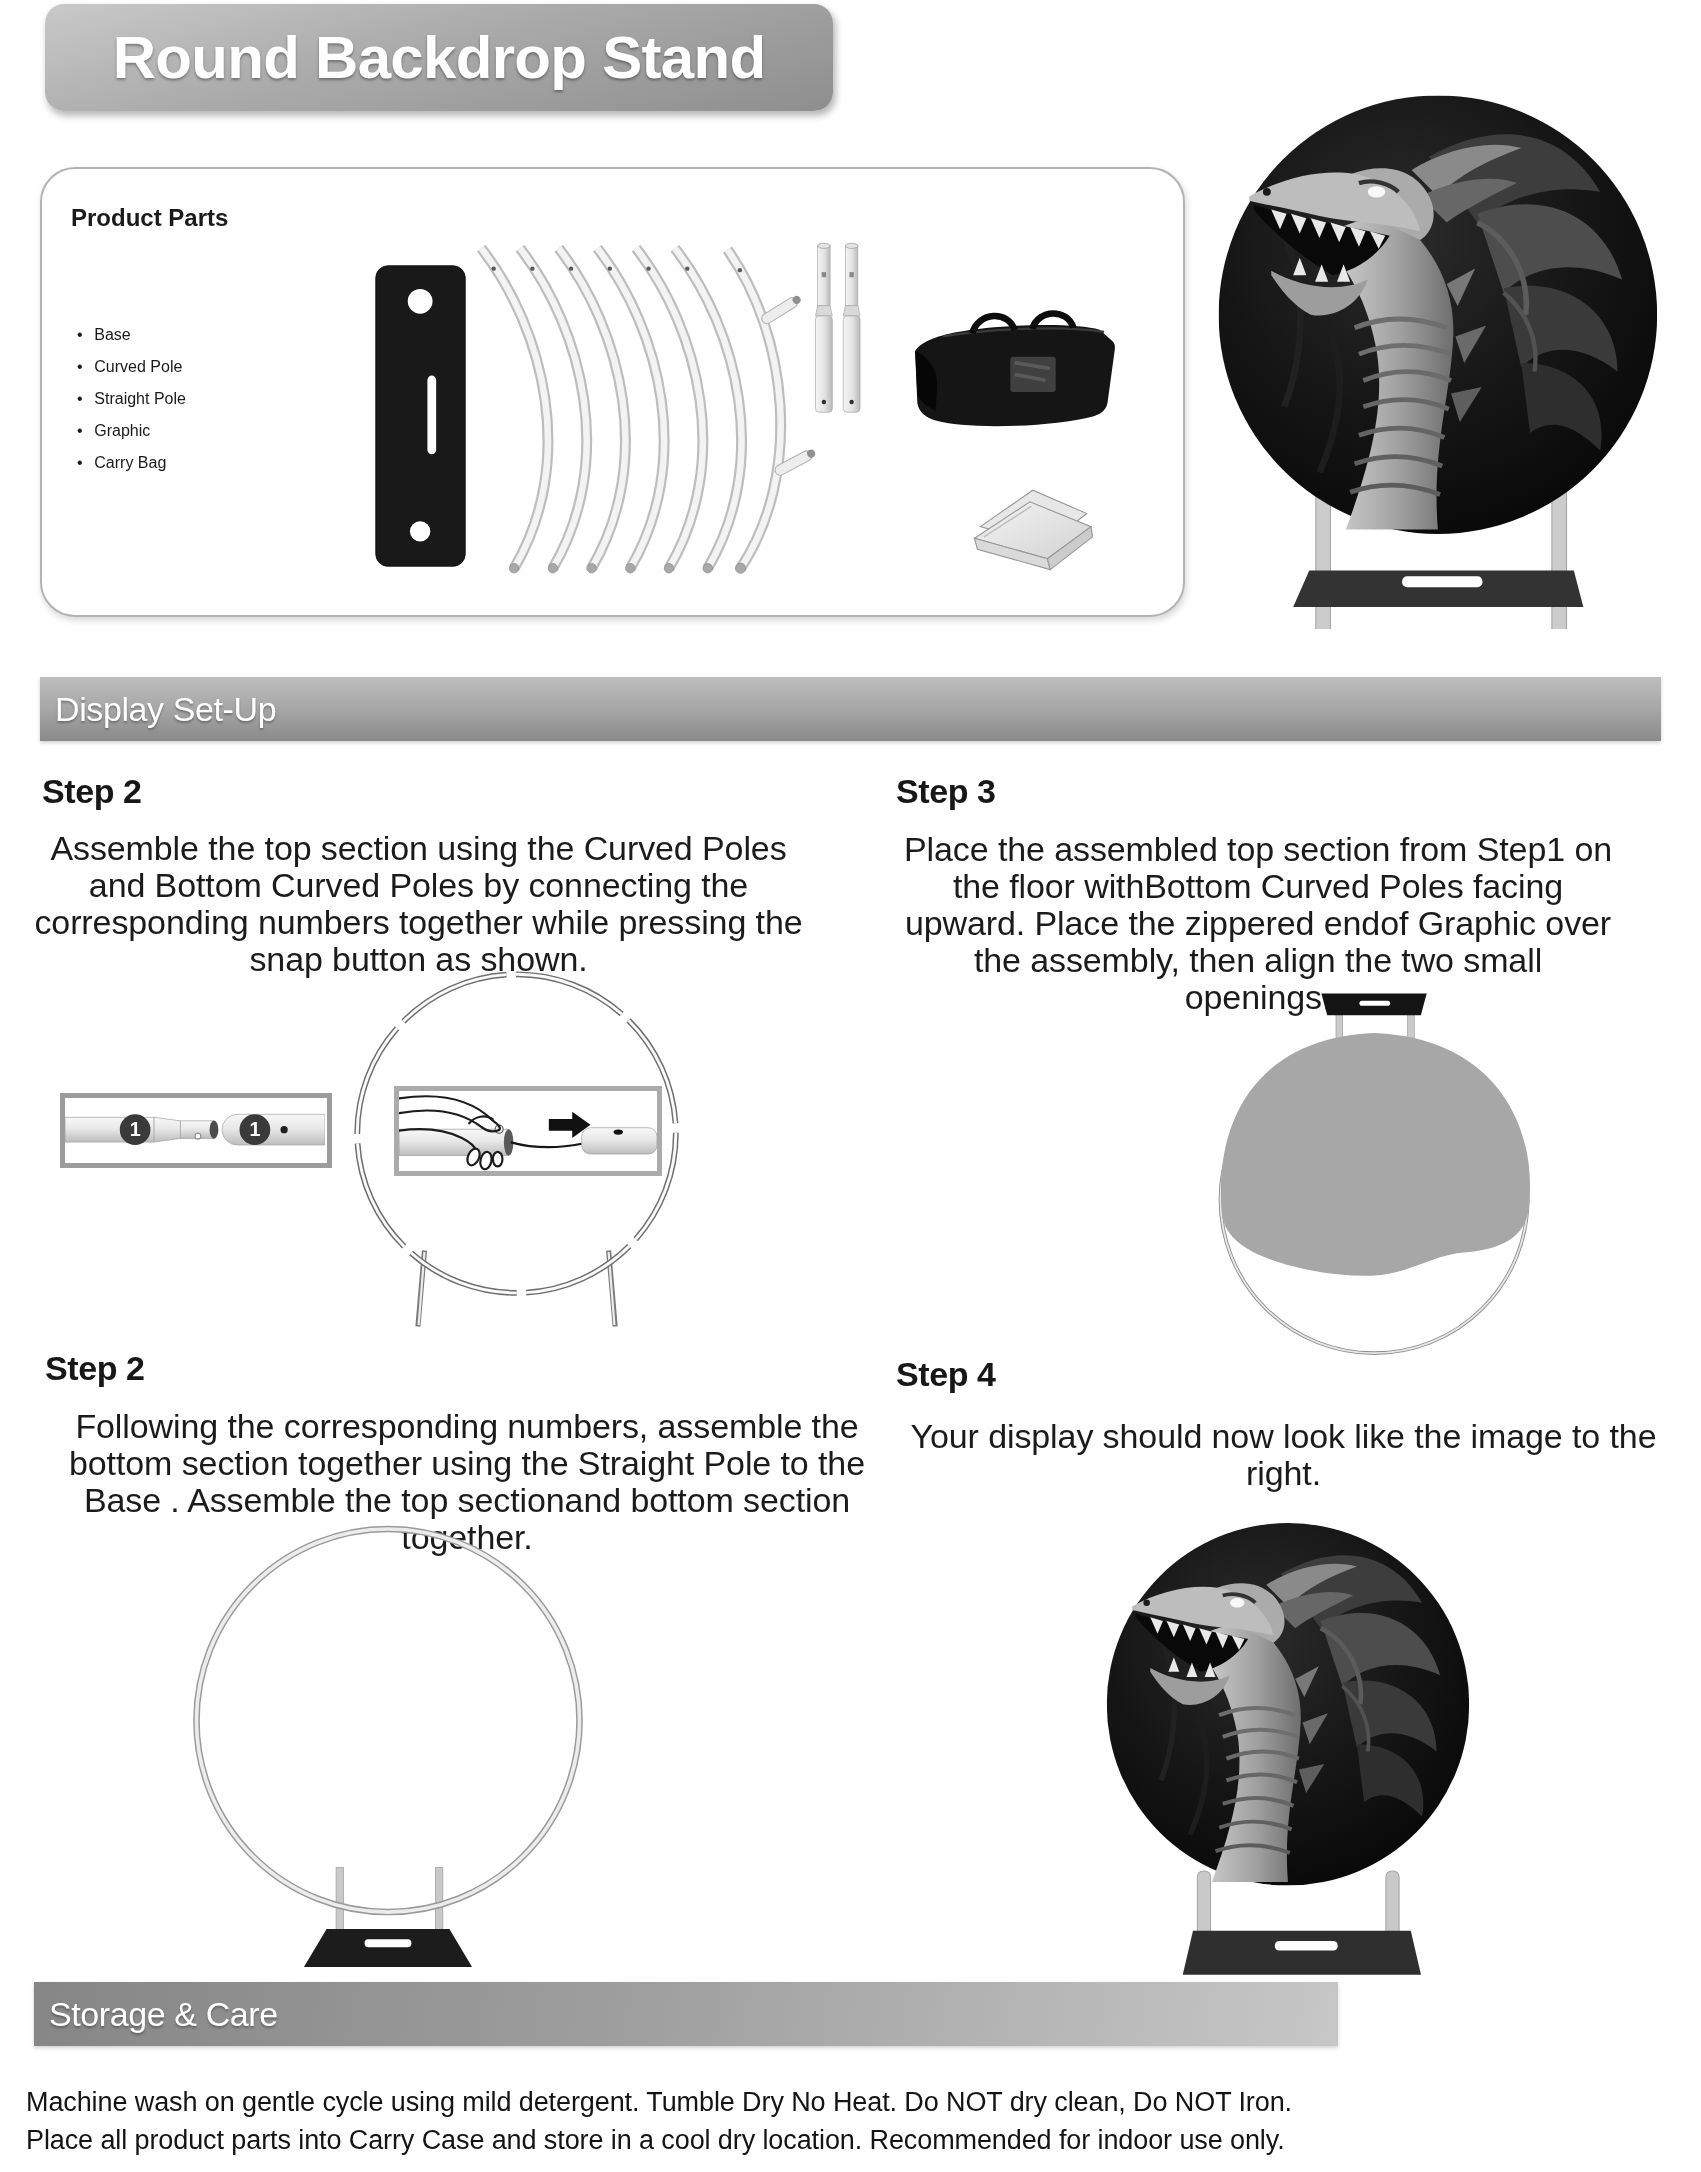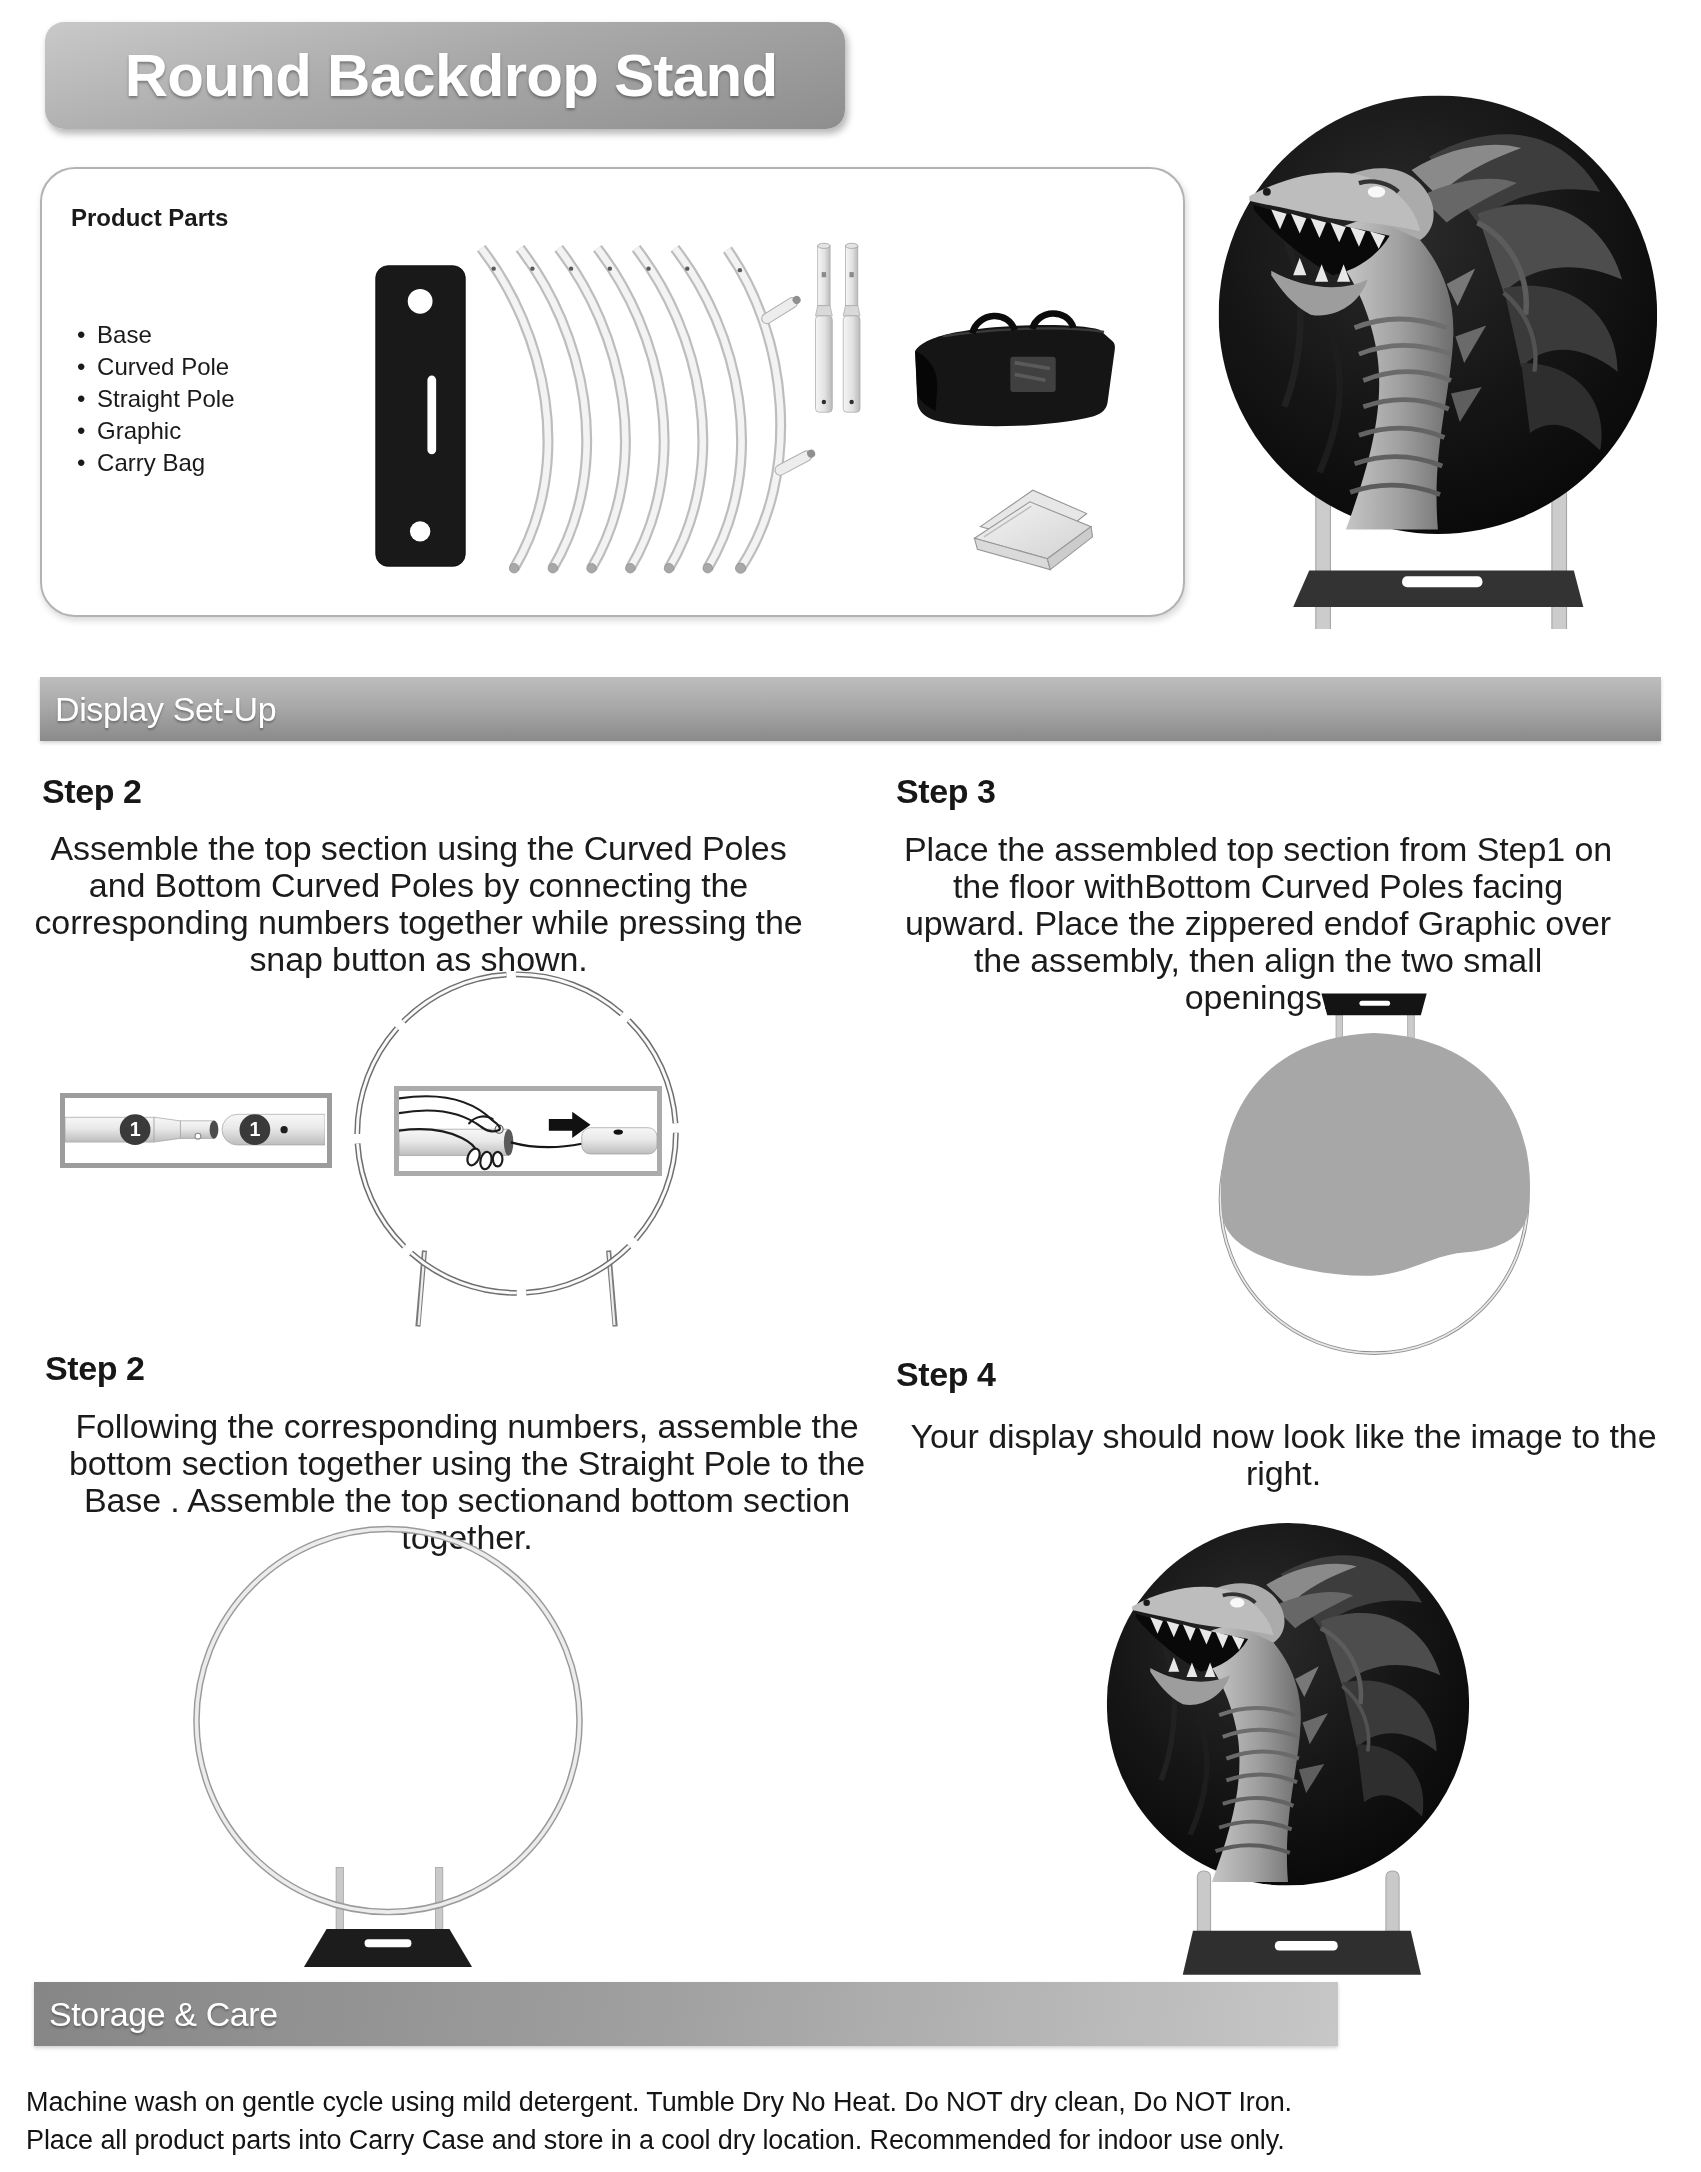--- a/index.html
+++ b/index.html
@@ -1,24 +1,24 @@
 <!DOCTYPE html>
 <html style="font-size:11.7px"><head>
 <meta charset="utf-8">
 <style>
   html,body{margin:0;padding:0;background:#fff;}
   body{width:1701px;height:2172px;position:relative;font-family:"Liberation Sans","DejaVu Sans",sans-serif;color:#161616;}
   .abs{position:absolute;}
 
   
   .title-banner{
-    left:45px;top:22px;width:788px;height:107px;border-radius:19px;
+    left:45px;top:4px;width:788px;height:107px;border-radius:19px;
     background:linear-gradient(165deg,#c9c9c9 0%,#aaaaaa 45%,#8e8e8e 100%);
     box-shadow:2.2px 4.4px 7.3px rgba(0,0,0,.28);
-    display:flex;align-items:center;justify-content:center;padding-left:12px;
+    display:flex;align-items:center;justify-content:center;
   }
   .title-banner .t{
     font-size:60px;font-weight:700;color:#ffffff;letter-spacing:-0.7px;
     text-shadow:0 2.2px 2.9px rgba(0,0,0,.35);
   }
   .section-bar{
     height:64px;display:flex;align-items:center;
     box-shadow:0 2.2px 3.7px rgba(0,0,0,.18);
   }
   .section-bar .t{
@@ -28,21 +28,21 @@
   .bar-setup{left:40px;top:677px;width:1621px;background:linear-gradient(180deg,#bdbdbd 0%,#a9a9a9 45%,#8a8a8a 100%);}
   .bar-storage{left:34px;top:1982px;width:1304px;background:linear-gradient(100deg,#868686 0%,#9e9e9e 45%,#c7c7c7 100%);}
 
   
   .parts-panel{
     left:40px;top:167px;width:1141px;height:446px;background:#fff;
     border:2.2px solid #b3b3b3;border-radius:35px;
     box-shadow:1.5px 3.7px 5.9px rgba(0,0,0,.14);
   }
   .parts-heading{left:29px;top:35px;font-size:24px;font-weight:700;color:#1a1a1a;}
-  .parts-list{left:35px;top:150px;margin:0;padding:0;list-style:none;font-size:24px;line-height:32px;color:#1a1a1a;}
+  .parts-list{left:35px;top:150px;margin:0;padding:0;list-style:none;font-size:16px;line-height:32px;color:#1a1a1a;}
   .parts-list li::before{content:"\2022";margin-right:11.7px;}
 
   
   .step-h{font-size:34px;font-weight:700;color:#171717;letter-spacing:-0.4px;}
   .step-t{font-size:34px;line-height:37px;color:#1b1b1b;letter-spacing:-0.1px;text-align:center;}
 
   .inset{background:#fff;box-sizing:border-box;}
   .inset-a{left:60px;top:1093px;width:272px;height:75px;border:5.9px solid #9c9c9c;}
   .inset-b{left:394px;top:1086px;width:268px;height:90px;border:5.1px solid #ababab;z-index:3;}
 

